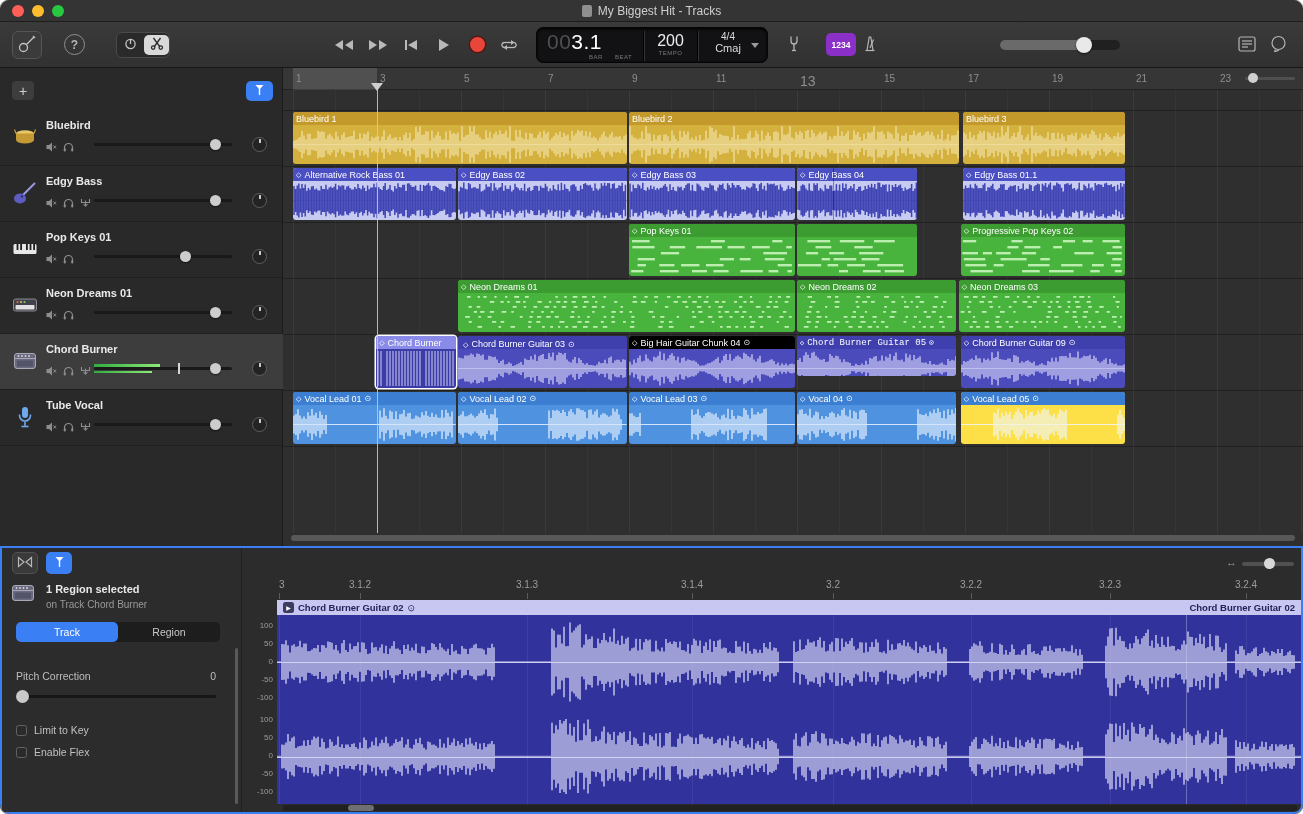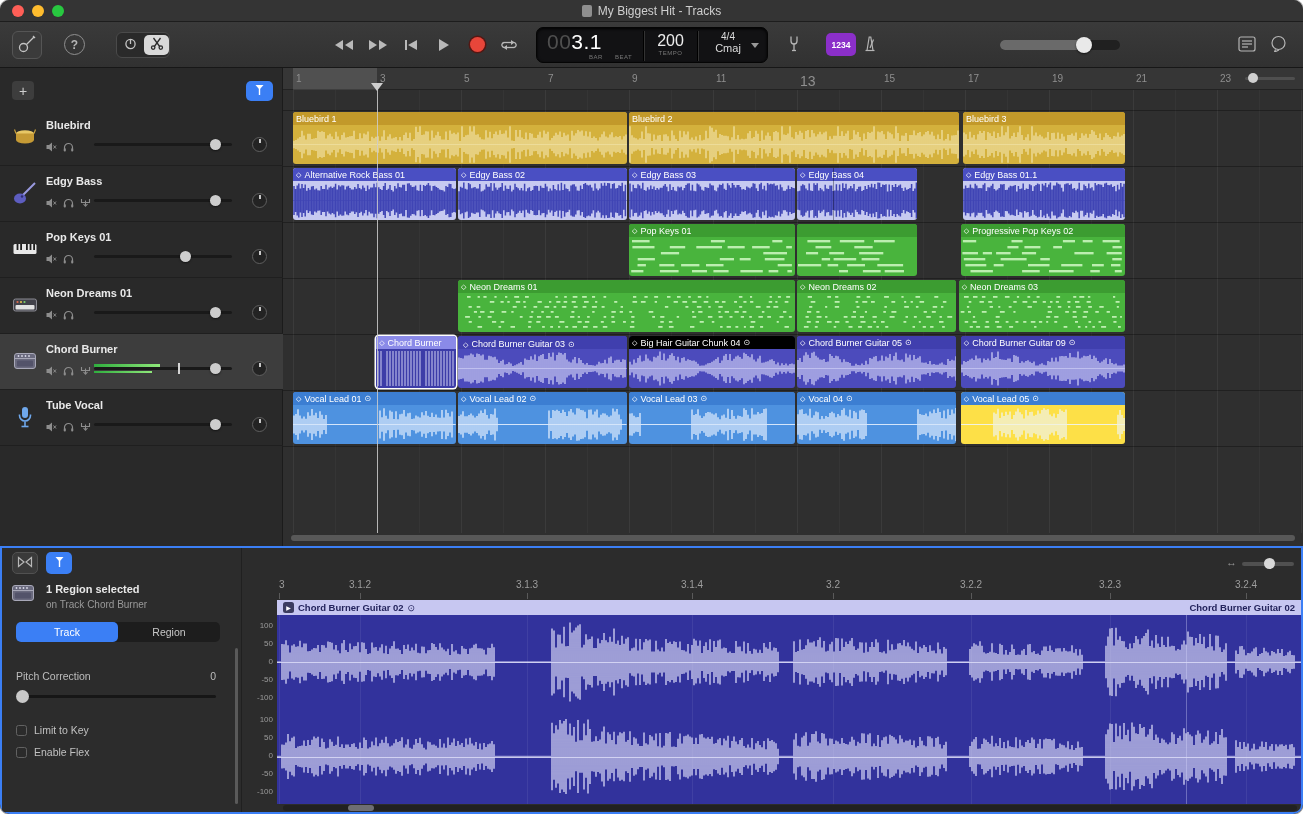--- a/index.html
+++ b/index.html
@@ -918,21 +918,21 @@
         <div style="position: absolute; left: 0px; top: 0px; right: 0px; height: 13px; background: #000000; display: flex; align-items: center; gap: 3px; padding: 0px 3px; overflow: hidden;">
           <span style="font-size: 7px; color: rgb(255, 255, 255); flex: 0 0 auto;">◇</span>
           <span style="font-size: 9px; color: rgb(255, 255, 255); white-space: nowrap; overflow: hidden;">Big Hair Guitar Chunk 04</span>
           <span style="font-size: 8px; color: rgb(255, 255, 255); flex: 0 0 auto; line-height: 1;">⊙</span>
         </div>
         <svg width="166" height="39" style="position: absolute; left: 0px; top: 13px;">
           <path d="M1 12.7V26.3M3 15.4V23.6M5 10.4V28.6M7 13.8V25.2M9 9.0V30.0M11 6.6V32.4M13 12.6V26.4M15 11.7V27.3M17 5.5V33.5M19 9.5V29.5M21 11.6V27.4M23 12.6V26.4M25 7.7V31.3M27 8.6V30.4M29 6.7V32.3M31 2.4V36.6M33 10.9V28.1M35 4.5V34.5M37 11.5V27.5M39 9.4V29.6M41 5.9V33.1M43 4.3V34.7M45 7.1V31.9M47 11.3V27.7M49 7.7V31.3M51 13.5V25.5M53 9.1V29.9M55 8.3V30.7M57 11.8V27.2M59 10.3V28.7M61 10.9V28.1M63 11.7V27.3M65 11.6V27.4M67 12.7V26.3M69 14.7V24.3M71 16.8V22.2M73 16.6V22.4M75 16.4V22.6M77 15.5V23.5M79 14.2V24.8M81 13.9V25.1M83 12.8V26.2M85 11.4V27.6M87 9.9V29.1M89 8.3V30.7M91 14.0V25.0M93 11.4V27.6M95 6.8V32.2M97 5.1V33.9M99 11.0V28.0M101 4.9V34.1M103 11.8V27.2M105 9.7V29.3M107 7.4V31.6M109 6.5V32.5M111 8.0V31.0M113 9.7V29.3M115 3.8V35.2M117 5.0V34.0M119 6.9V32.1M121 8.3V30.7M123 5.3V33.7M125 10.6V28.4M127 12.4V26.6M129 9.5V29.5M131 6.8V32.2M133 13.8V25.2M135 13.4V25.6M137 12.7V26.3M139 12.2V26.8M141 10.8V28.2M143 10.3V28.7M145 12.0V27.0M147 15.2V23.8M149 13.4V25.6M151 16.6V22.4M153 14.2V24.8M155 15.9V23.1M157 14.4V24.6M159 16.6V22.4M161 15.1V23.9M163 14.4V24.6M165 15.3V23.7" fill="none" stroke="#d7d7f9" stroke-width="1.2"></path>
           <path d="M0 19.5H165.89999999999998" fill="none" stroke="#d7d7f9" stroke-width="1" opacity="0.6"></path>
         </svg>
       </div>
-      <div style="position: absolute; left: 514px; top: 268px; width: 159.2px; height: 52px; border-radius: 3px; overflow: hidden; background: rgb(76, 75, 188);">
+      <div style="position: absolute; left: 514px; top: 268px; width: 159.2px; height: 40px; border-radius: 3px; overflow: hidden; background: rgb(76, 75, 188); font-family: Liberation Mono, monospace;">
         <div style="position: absolute; left: 0px; top: 0px; right: 0px; height: 13px; background: rgb(64, 63, 174); display: flex; align-items: center; gap: 3px; padding: 0px 3px; overflow: hidden;">
           <span style="font-size: 7px; color: rgb(255, 255, 255); flex: 0 0 auto;">◇</span>
           <span style="font-size: 9px; color: rgb(255, 255, 255); white-space: nowrap; overflow: hidden;">Chord Burner Guitar 05</span>
           <span style="font-size: 8px; color: rgb(255, 255, 255); flex: 0 0 auto; line-height: 1;">⊙</span>
         </div>
         <svg width="160" height="39" style="position: absolute; left: 0px; top: 13px;">
           <path d="M1 11.1V27.9M3 8.9V30.1M5 13.1V25.9M7 6.6V32.4M9 3.3V35.7M11 5.7V33.3M13 8.9V30.1M15 3.7V35.3M17 2.8V36.2M19 6.8V32.2M21 8.5V30.5M23 10.6V28.4M25 10.7V28.3M27 9.9V29.1M29 12.9V26.1M31 12.5V26.5M33 5.1V33.9M35 6.9V32.1M37 9.1V29.9M39 6.7V32.3M41 7.3V31.7M43 10.2V28.8M45 13.3V25.7M47 10.3V28.7M49 12.7V26.3M51 13.0V26.0M53 14.0V25.0M55 16.8V22.2M57 16.8V22.2M59 14.7V24.3M61 16.1V22.9M63 16.2V22.8M65 14.5V24.5M67 15.9V23.1M69 11.8V27.2M71 15.2V23.8M73 8.9V30.1M75 9.7V29.3M77 7.7V31.3M79 7.0V32.0M81 12.2V26.8M83 11.5V27.5M85 6.6V32.4M87 11.7V27.3M89 7.6V31.4M91 8.7V30.3M93 5.0V34.0M95 11.4V27.6M97 6.9V32.1M99 3.4V35.6M101 10.7V28.3M103 11.3V27.7M105 10.6V28.4M107 12.7V26.3M109 4.6V34.4M111 8.6V30.4M113 5.7V33.3M115 11.3V27.7M117 6.0V33.0M119 9.9V29.1M121 8.8V30.2M123 7.3V31.7M125 13.6V25.4M127 13.8V25.2M129 13.4V25.6M131 15.0V24.0M133 11.9V27.1M135 15.4V23.6M137 14.9V24.1M139 15.7V23.3M141 15.7V23.3M143 14.6V24.4M145 13.6V25.4M147 15.6V23.4M149 16.0V23.0M151 9.9V29.1M153 12.1V26.9M155 10.7V28.3M157 11.5V27.5M159 7.2V31.8" fill="none" stroke="#d7d7f9" stroke-width="1.2"></path>
           <path d="M0 19.5H159.17999999999995" fill="none" stroke="#d7d7f9" stroke-width="1" opacity="0.6"></path>
         </svg>
       </div>

